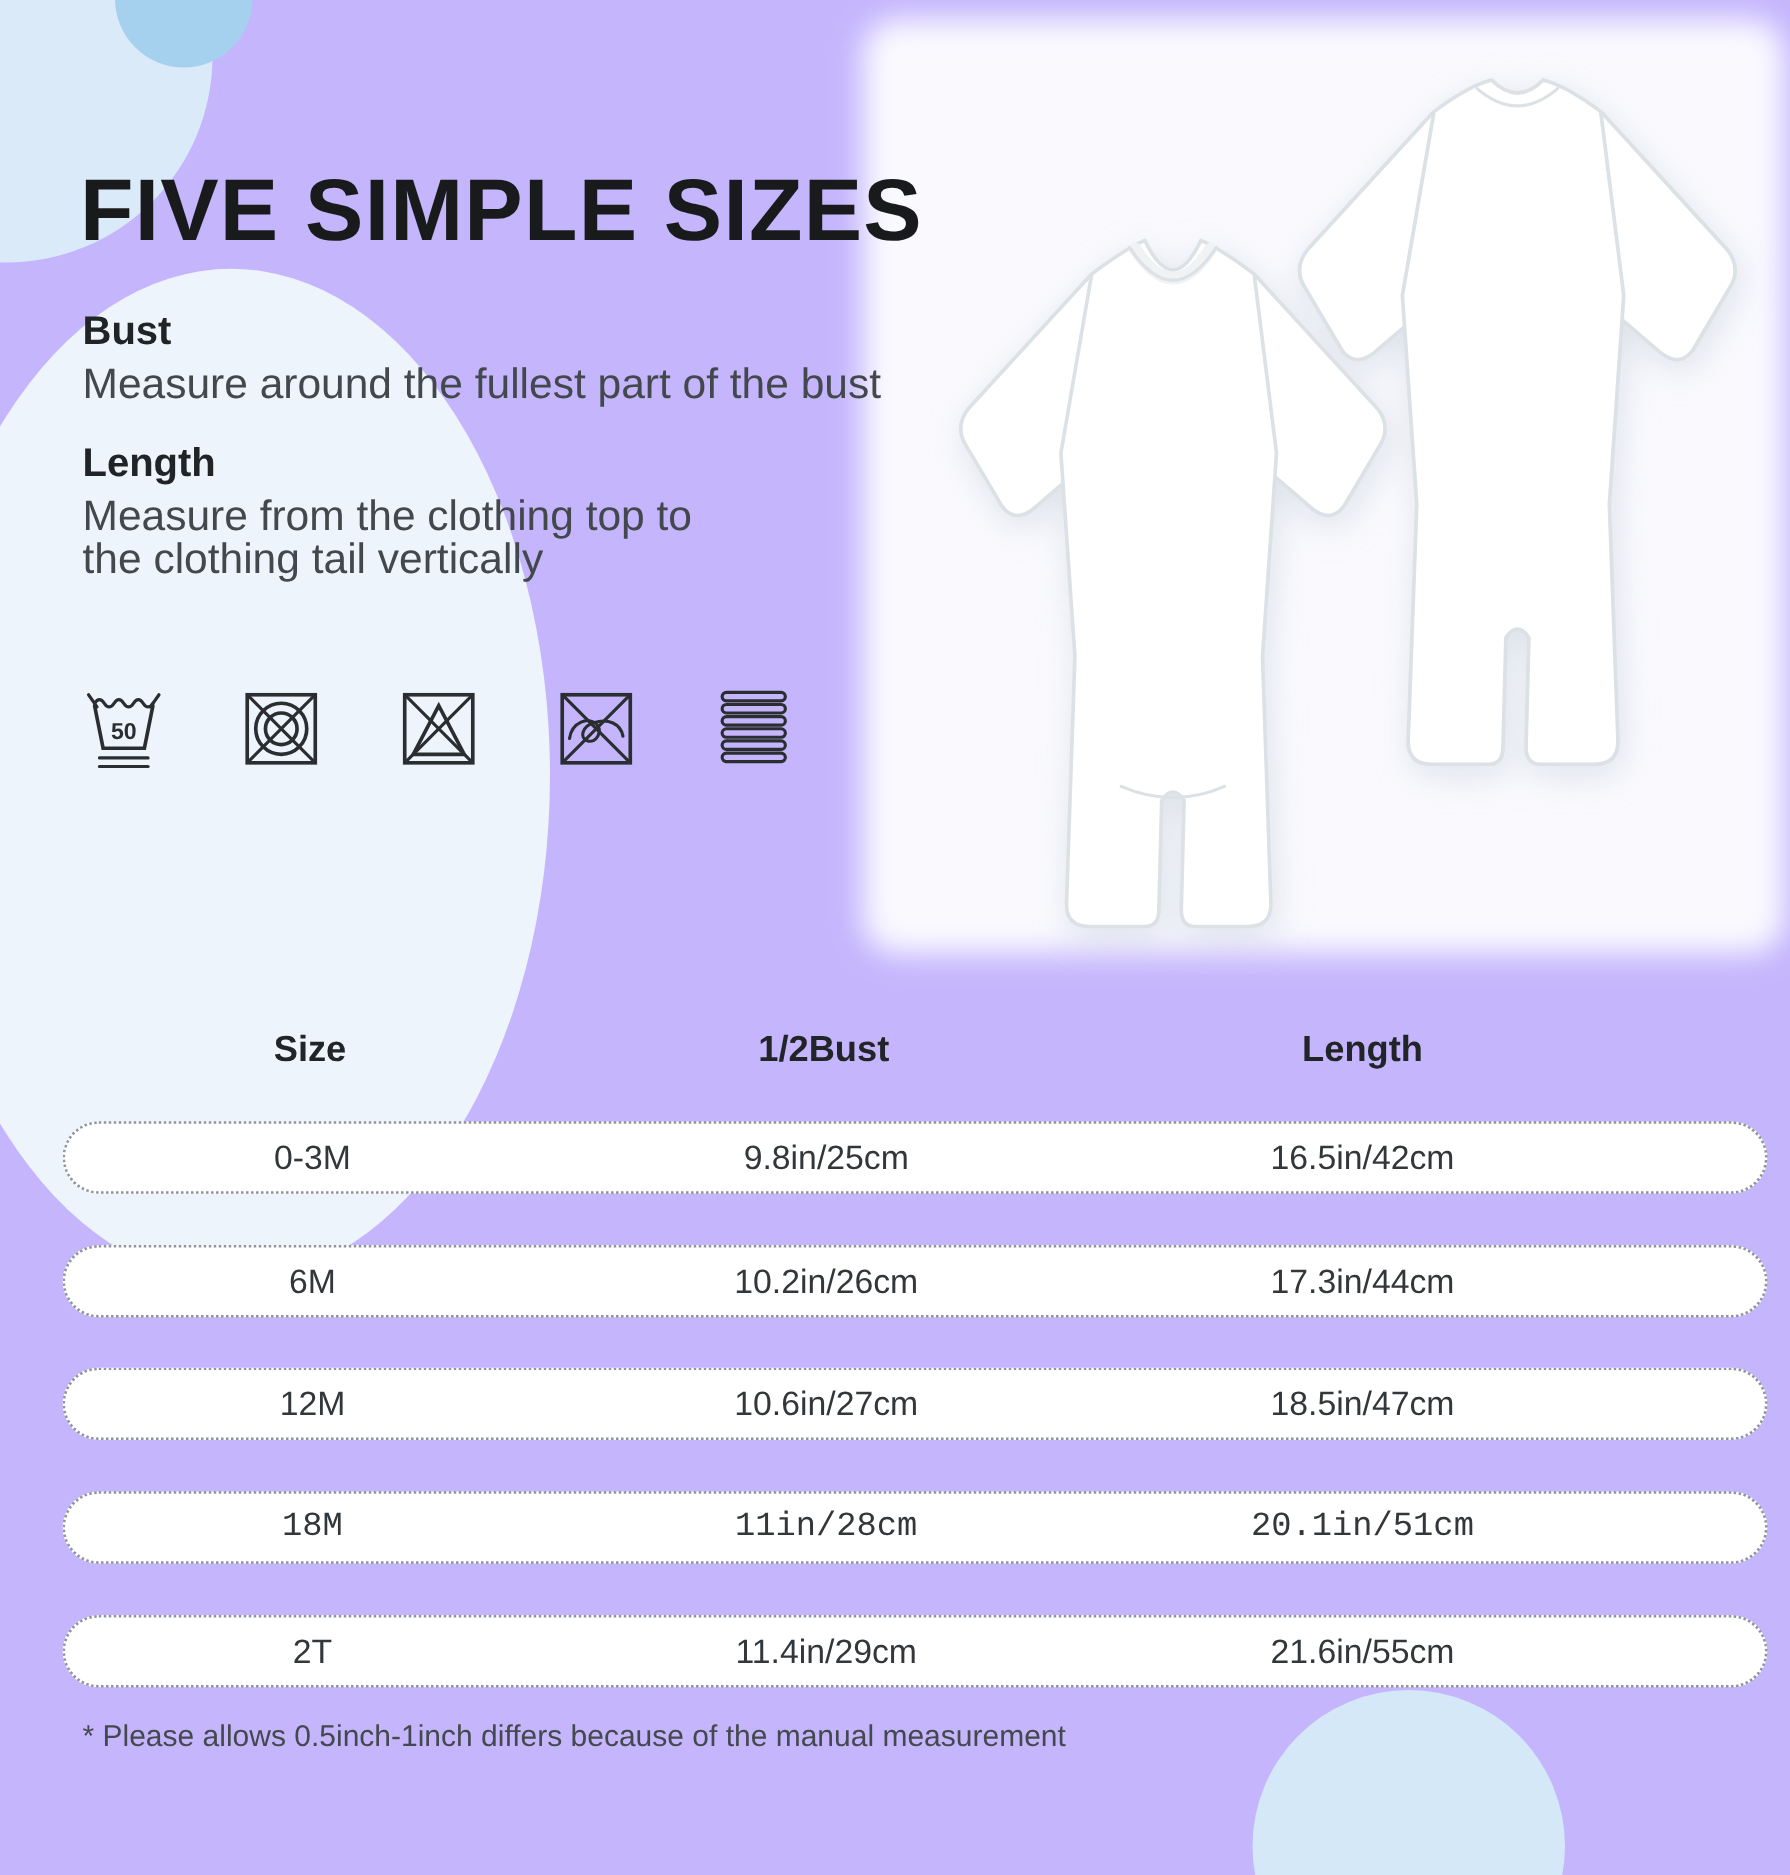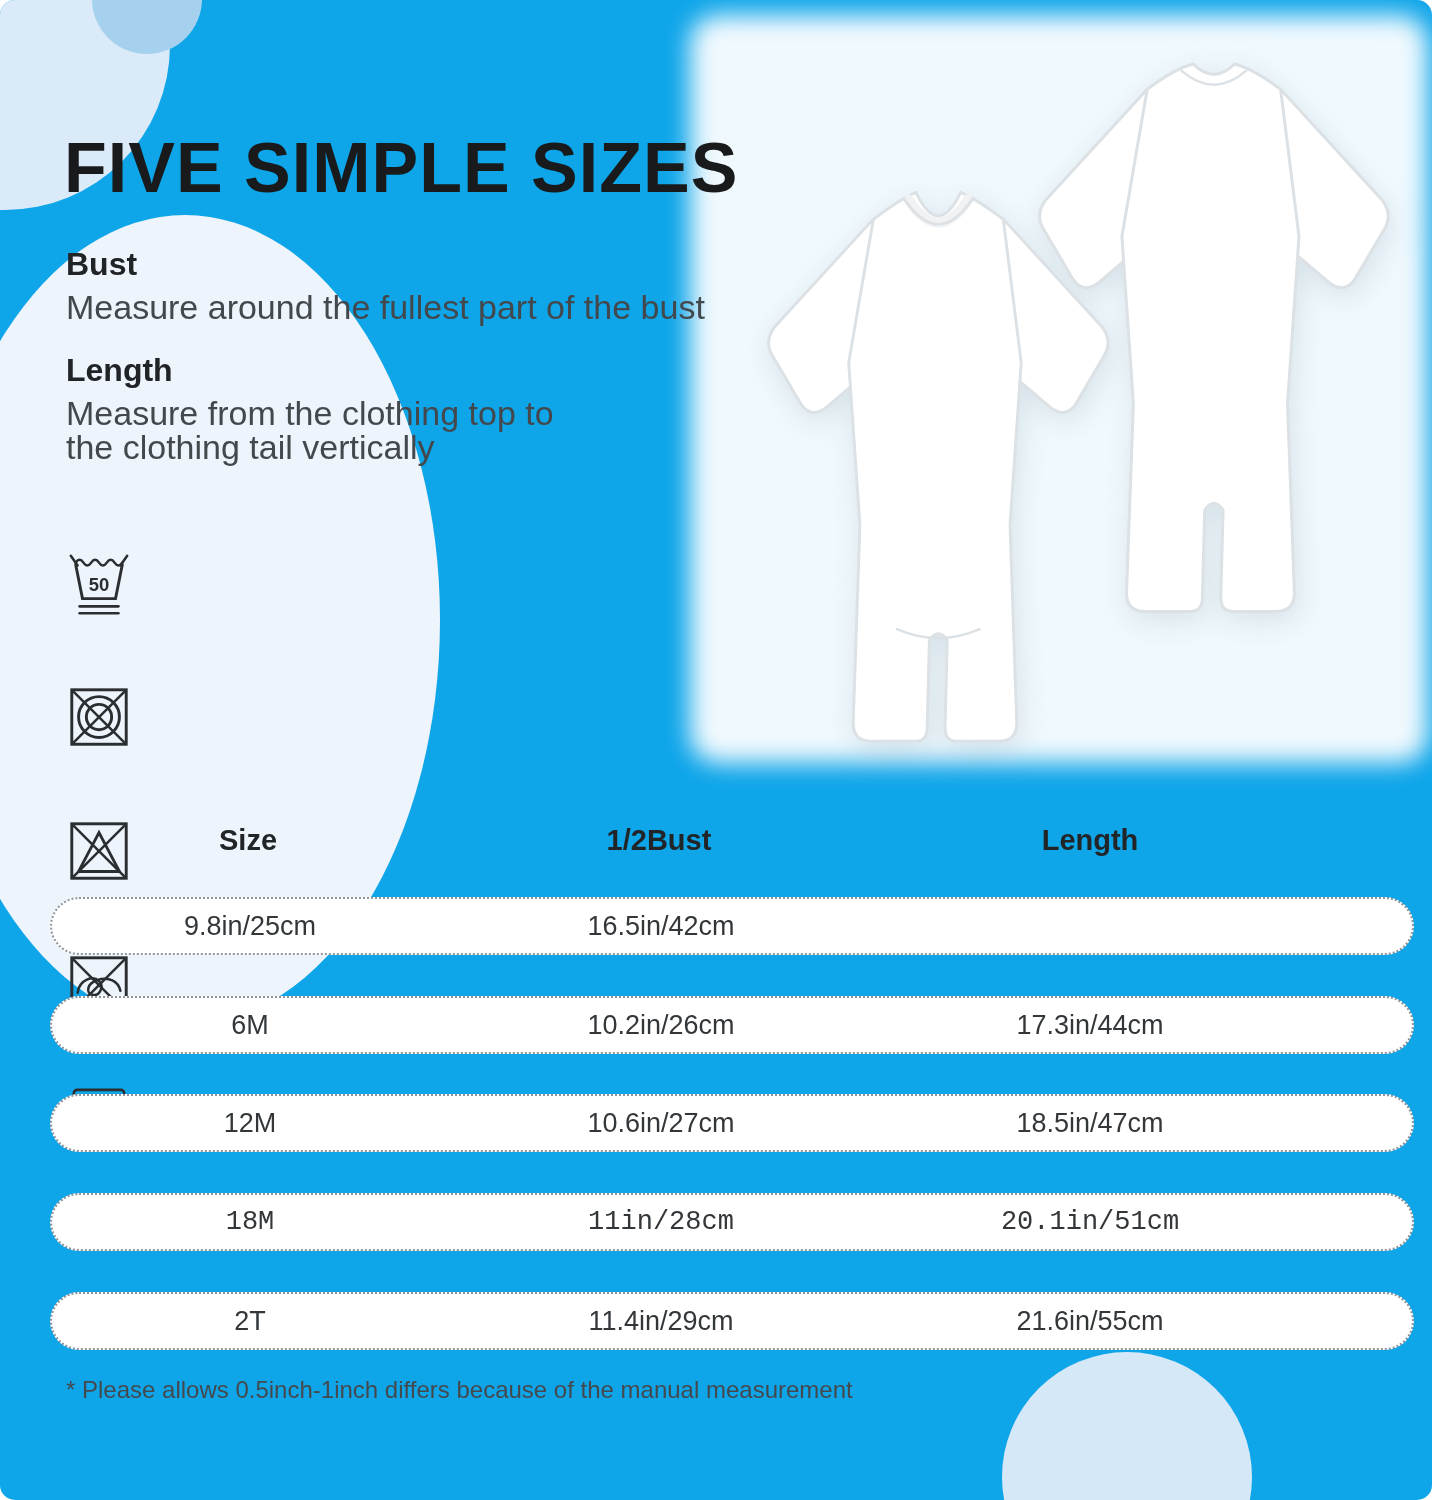--- a/index.html
+++ b/index.html
@@ -1,21 +1,20 @@
 <!DOCTYPE html>
 <html><head>
 <meta charset="utf-8">
 <style>
   html,body{margin:0;padding:0;background:#ffffff;}
   #page{
     position:relative;width:1432px;height:1500px;overflow:hidden;
-    background:#0ea5e9;
+    background:#c4b5fd;
     font-family:"Liberation Sans", sans-serif;
     color:#222;
-    border-radius:15px;
   }
   .blob{position:absolute;border-radius:50%;}
   .blob-top-small{left:92px;top:-56px;width:110px;height:110px;background:#a5d1ee;}
   .blob-top-left{left:-160px;top:-120px;width:330px;height:330px;background:#dbeaf9;}
   .blob-left-large{left:-70px;top:215px;width:510px;height:810px;background:#edf4fb;}
   .blob-bottom-right{left:1002px;top:1352px;width:250px;height:250px;background:#d5e8f7;}
   .photo-backdrop{
     position:absolute;left:690px;top:15px;width:738px;height:748px;
     background:#fdfeff;border-radius:28px;filter:blur(12px);opacity:.95;
   }
@@ -23,21 +22,21 @@
     position:absolute;left:64px;top:128px;
     font-size:70px;font-weight:bold;letter-spacing:1px;color:#181a1b;white-space:nowrap;
   }
   .guide-label{position:absolute;left:66px;font-size:32px;font-weight:bold;color:#212427;}
   .guide-desc{position:absolute;left:66px;font-size:34px;line-height:34px;color:#43484d;}
   .bust-label{top:246px;}
   .bust-desc{top:290px;width:700px;}
   .length-label{top:352px;}
   .length-desc{top:396px;width:510px;}
   .care-row{
-    position:absolute;left:64px;top:545px;display:flex;align-items:flex-start;gap:56px;flex-direction:column;
+    position:absolute;left:64px;top:545px;display:flex;align-items:flex-start;gap:56px;
   }
   .care-icon{display:block;}
   .care-icon .st{fill:none;stroke:#2b2e31;stroke-width:3;stroke-linejoin:miter;stroke-linecap:round;}
   .care-icon .st2{fill:none;stroke:#2b2e31;stroke-width:2.6;stroke-linecap:round;}
   .care-icon text{fill:#2b2e31;font-family:"Liberation Sans",sans-serif;font-size:19px;font-weight:bold;text-anchor:middle;}
   .romper-svg{position:absolute;left:700px;top:0;filter:drop-shadow(3px 8px 14px rgba(160,175,190,0.30));}
   .rp{fill:#ffffff;stroke:#dce1e5;stroke-width:2.6;stroke-linejoin:round;stroke-linecap:round;}
   .rl{fill:none;stroke:#dce1e5;stroke-width:2.2;stroke-linecap:round;}
   .rlw{fill:none;stroke:#f0f2f4;stroke-width:9;stroke-linecap:round;}
   .table-header,.pill{
@@ -130,20 +129,21 @@
     </svg>
   </div>
 
   <div class="table-header">
     <div class="cell">Size</div>
     <div class="cell">1/2Bust</div>
     <div class="cell">Length</div>
   </div>
 
   <div class="pill pill-0">
+    <div class="cell">0-3M</div>
     <div class="cell">9.8in/25cm</div>
     <div class="cell">16.5in/42cm</div>
   </div>
   <div class="pill pill-1">
     <div class="cell">6M</div>
     <div class="cell">10.2in/26cm</div>
     <div class="cell">17.3in/44cm</div>
   </div>
   <div class="pill pill-2">
     <div class="cell">12M</div>

